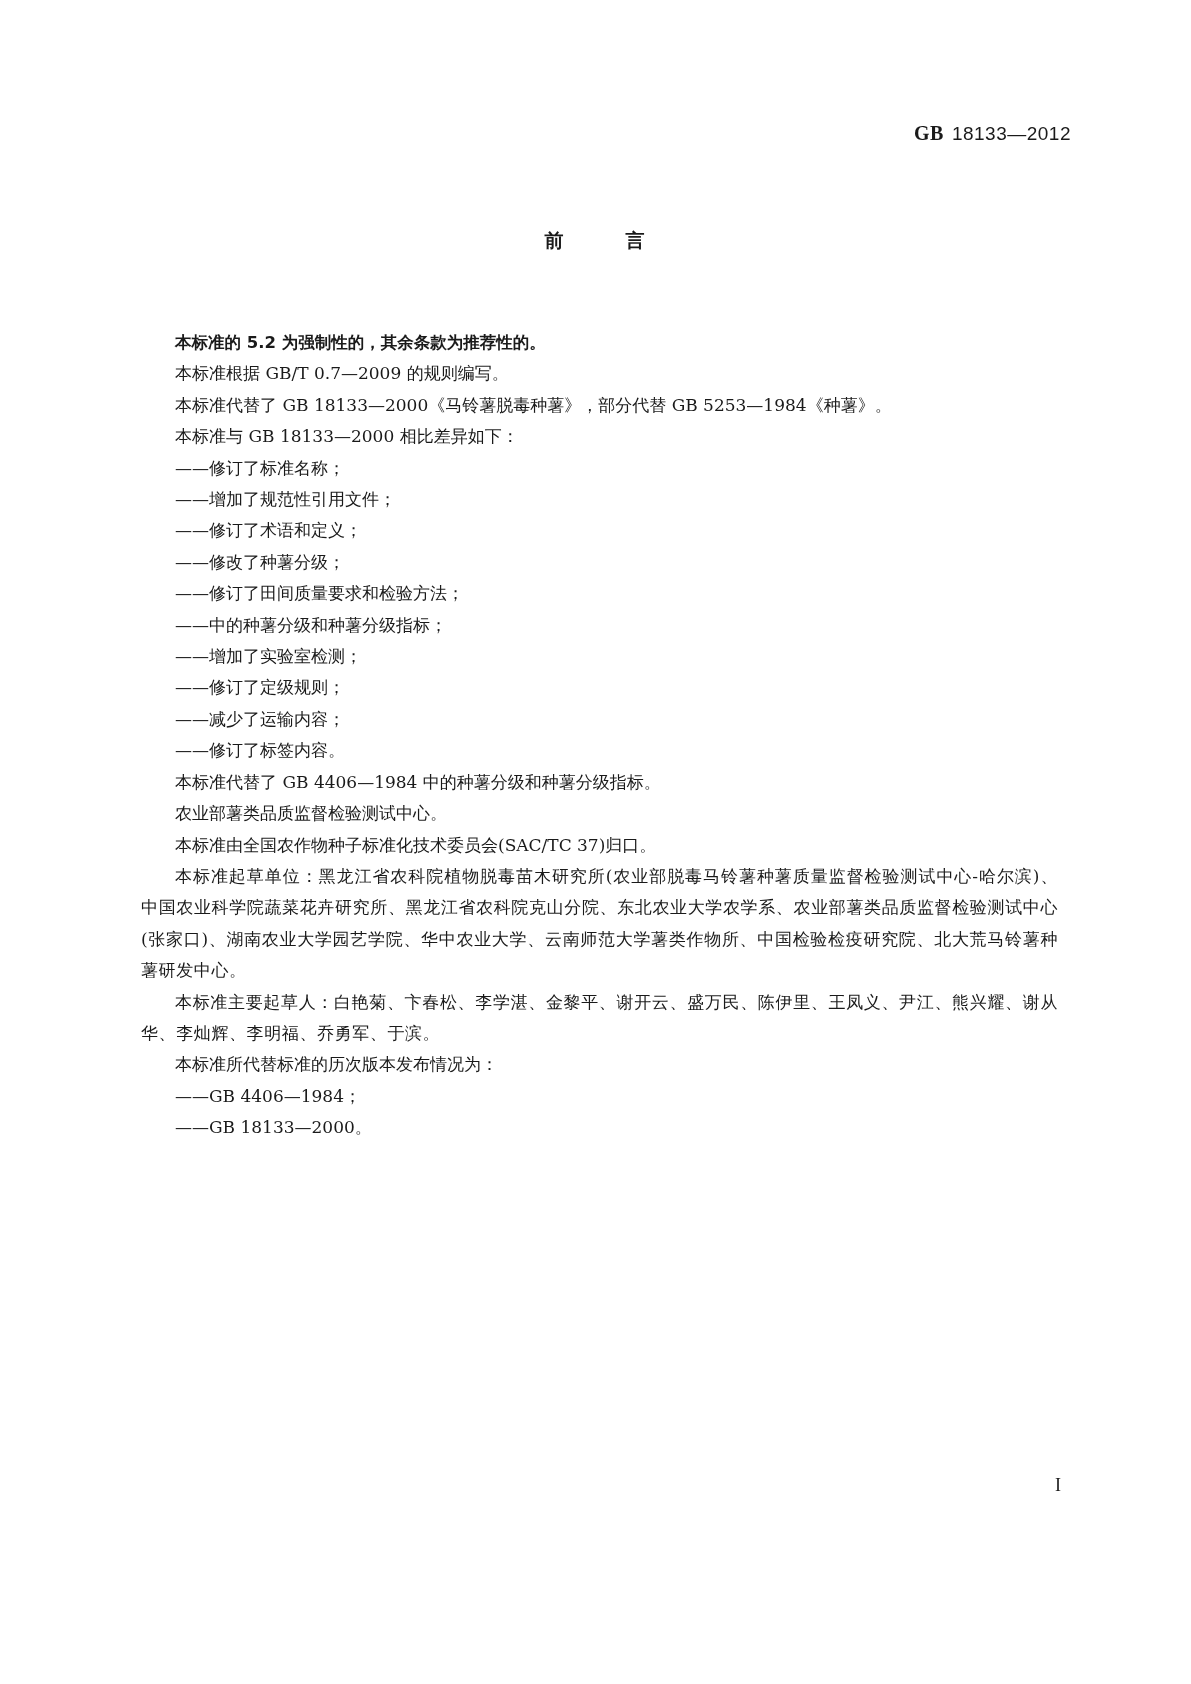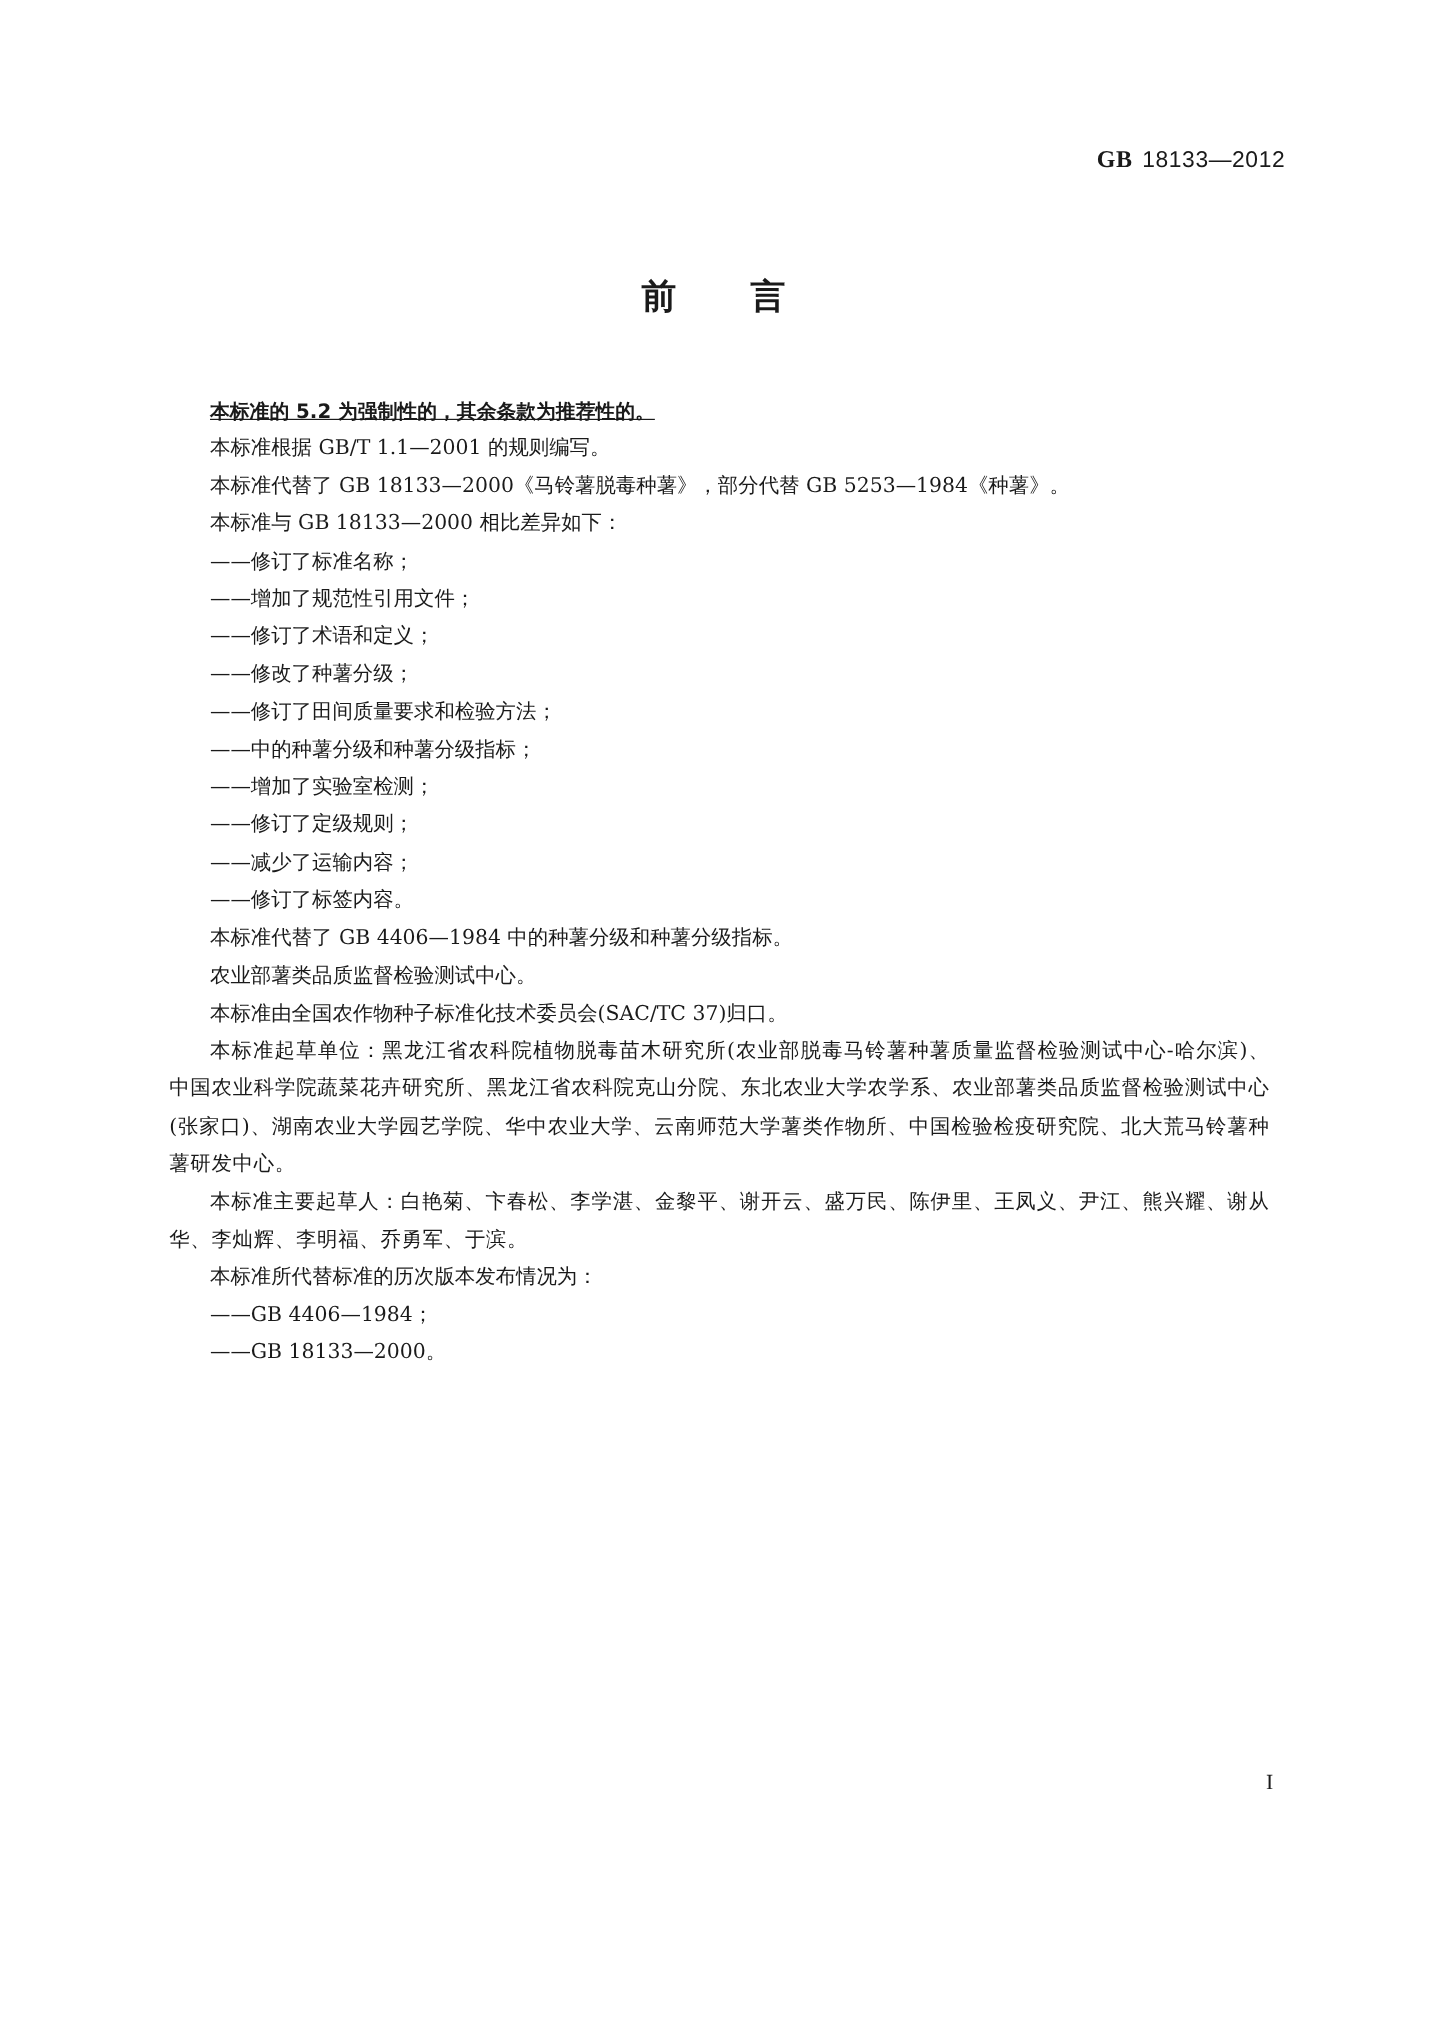--- a/index.html
+++ b/index.html
@@ -9,47 +9,47 @@
     color: #1a1a1a;
   }
   .std-code {
     position: absolute; top: 122px; right: 120px;
     font-size: 19px; font-family: "Liberation Sans", "DejaVu Sans", sans-serif;
     letter-spacing: 0.5px;
   }
   .std-code b { font-family: "Liberation Serif", serif; font-weight: bold; margin-right: 8px; font-size: 20px; text-align: right; }
   .title {
     position: absolute; top: 228px; left: 0; width: 100%;
-    text-align: center; font-size: 29px; font-weight: bold;
+    text-align: center; font-size: 19px; font-weight: bold;
     font-family: Liberation Mono, monospace; letter-spacing: 2px;
   }
   .title span { margin: 0 30px; }
   .body {
     position: absolute; top: 327px; left: 175px; width: 883px;
     font-size: 17px; line-height: 31.4px;
   }
   .p { text-indent: 0; white-space: nowrap; }
-  .p.bold { font-weight: bold; font-family: "DejaVu Sans", sans-serif; font-size: 16.5px; text-decoration: underline; }
+  .p.bold { font-weight: bold; font-family: "DejaVu Sans", sans-serif; font-size: 16.5px; }
   .dash { white-space: nowrap; }
   .indent-block { margin-left: -34px; text-indent: 34px; white-space: normal; text-align: justify; letter-spacing: 0.6px; }
   .page-num {
     position: absolute; top: 1475px; right: 130px;
     font-size: 18px; font-family: "Liberation Serif", serif;
   }
 </style>
 </head>
 <body>
 
 <div class="std-code"><b>GB</b><span>18133—2012</span></div>
 
 <div class="title"><span>前</span><span>言</span></div>
 
 <div class="body">
   <div class="p bold">本标准的 5.2 为强制性的，其余条款为推荐性的。</div>
-  <div class="p">本标准根据 GB/T 1.1—2001 的规则编写。</div>
+  <div class="p">本标准根据 GB/T 0.7—2009 的规则编写。</div>
   <div class="p">本标准代替了 GB 18133—2000《马铃薯脱毒种薯》，部分代替 GB 5253—1984《种薯》。</div>
   <div class="p">本标准与 GB 18133—2000 相比差异如下：</div>
   <div class="dash">——修订了标准名称；</div>
   <div class="dash">——增加了规范性引用文件；</div>
   <div class="dash">——修订了术语和定义；</div>
   <div class="dash">——修改了种薯分级；</div>
   <div class="dash">——修订了田间质量要求和检验方法；</div>
   <div class="dash">——中的种薯分级和种薯分级指标；</div>
   <div class="dash">——增加了实验室检测；</div>
   <div class="dash">——修订了定级规则；</div>

